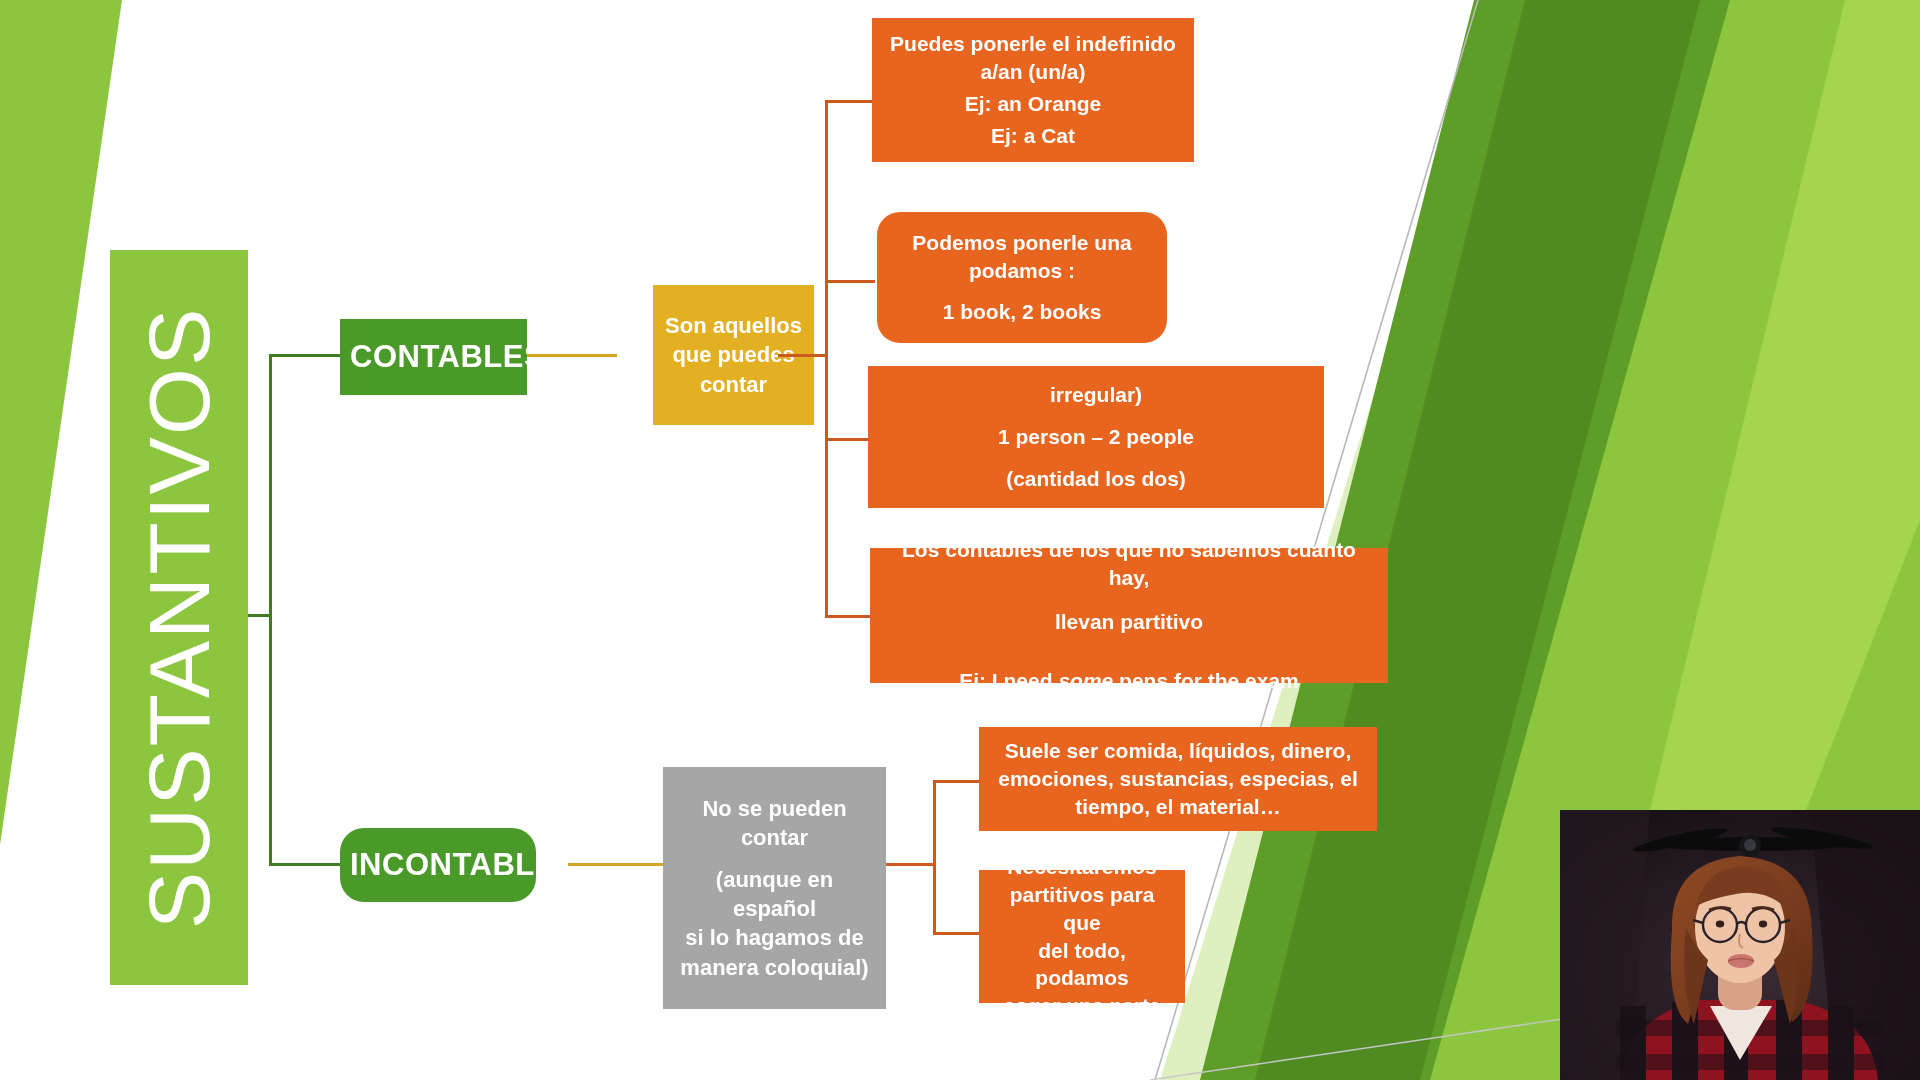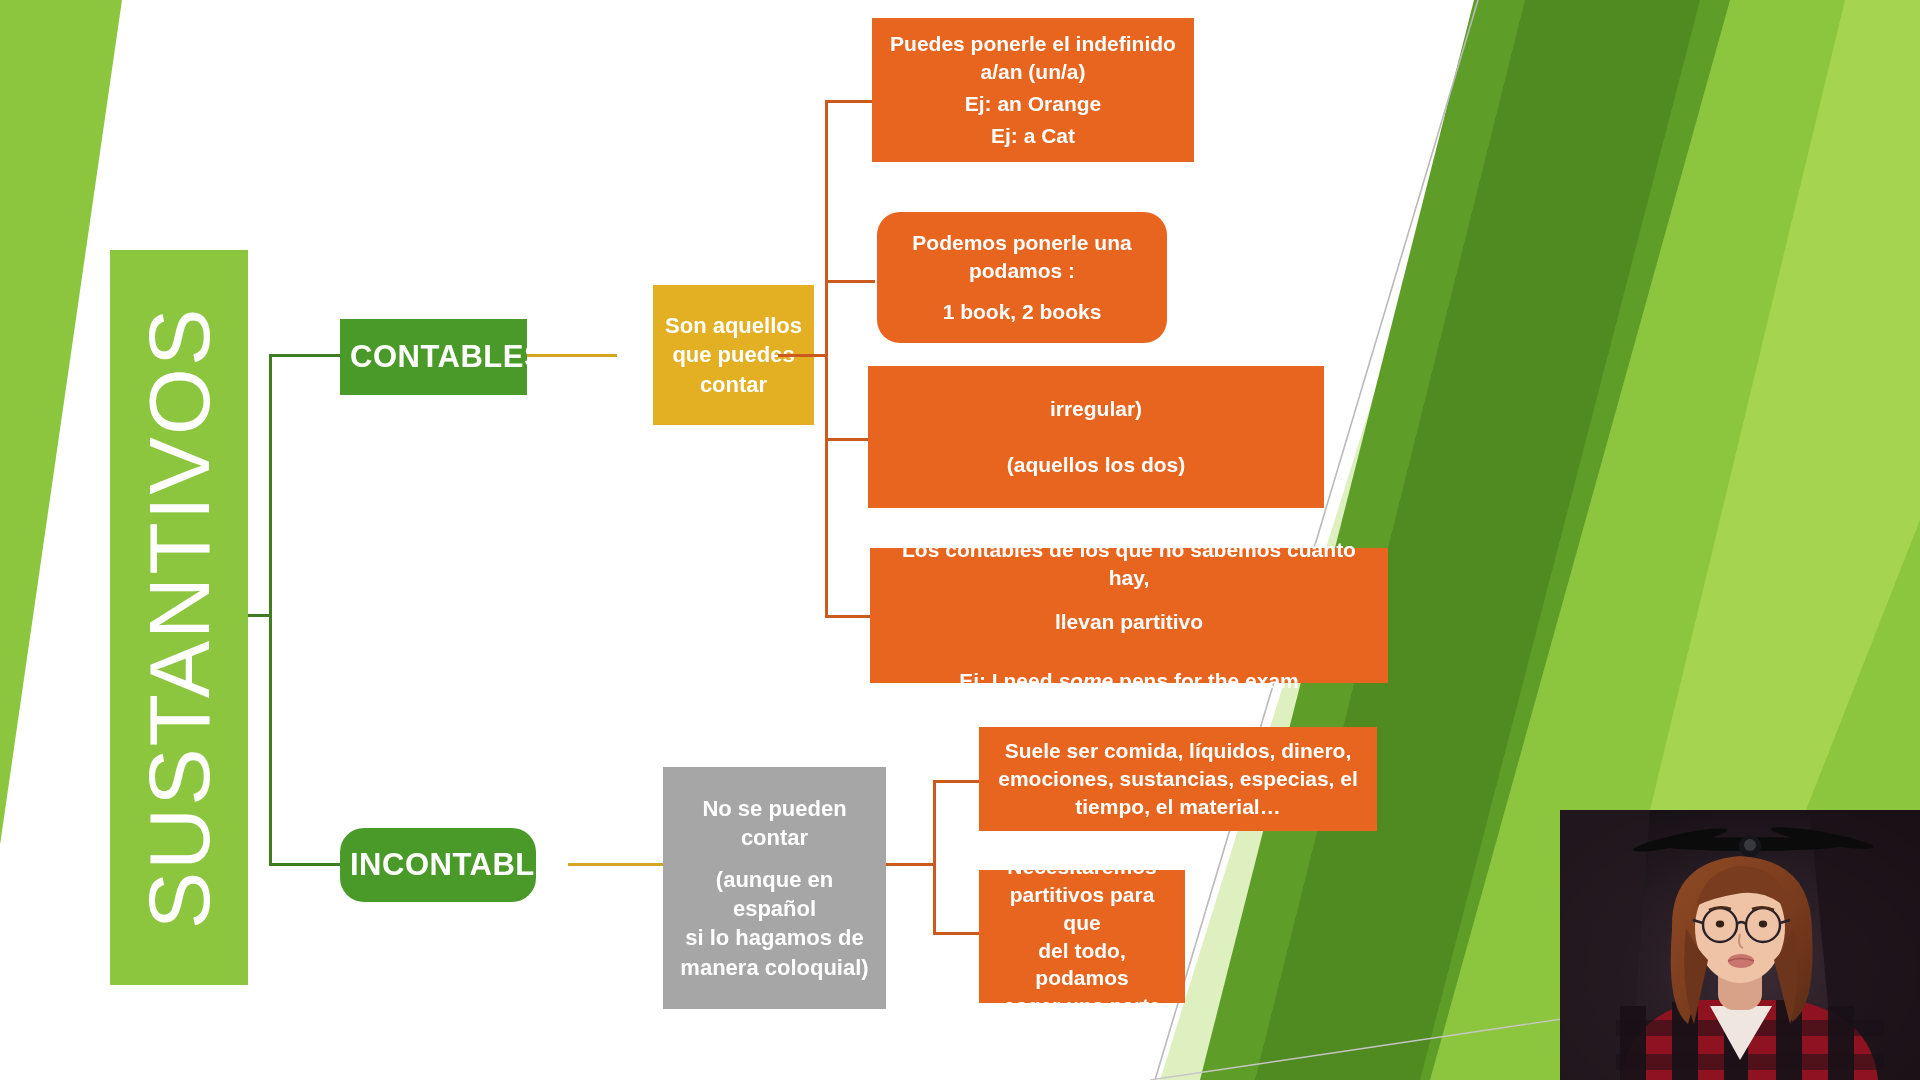--- a/index.html
+++ b/index.html
@@ -138,22 +138,23 @@
   <div class="node node-orange" style="left:877px; top:212px; width:290px; height:131px;border-radius:23px;">
     <span class="ln">Podemos ponerle una</span>
     <span class="ln">podamos :</span>
     <span class="gap"></span>
     <span class="ln">1 book, 2 books</span>
   </div>
 
   <div class="node node-orange" style="left:868px; top:366px; width:456px; height:142px;">
     <span class="ln">irregular)</span>
     <span class="gap"></span>
-    <span class="gap"></span>
-    <span class="ln">(aquellos los dos)</span>
+    <span class="ln">1 person – 2 people</span>
+    <span class="gap"></span>
+    <span class="ln">(cantidad los dos)</span>
   </div>
 
   <div class="node node-orange" style="left:870px; top:548px; width:518px; height:135px;gap:16px;">
     <span class="ln">Los contables de los que no sabemos cuánto hay,</span>
     <span class="ln">llevan partitivo</span>
     <span class="gap"></span>
     <span class="ln">
       <span>Ej: I need </span><span class="it">some</span><span> pens for the exam</span>
     </span>
   </div>

